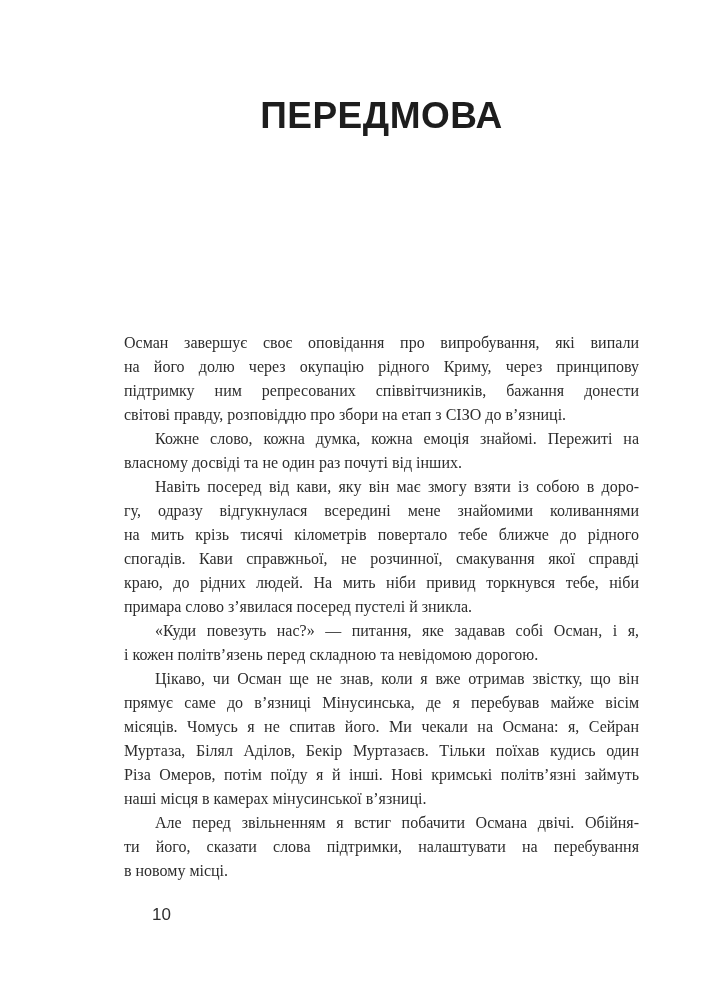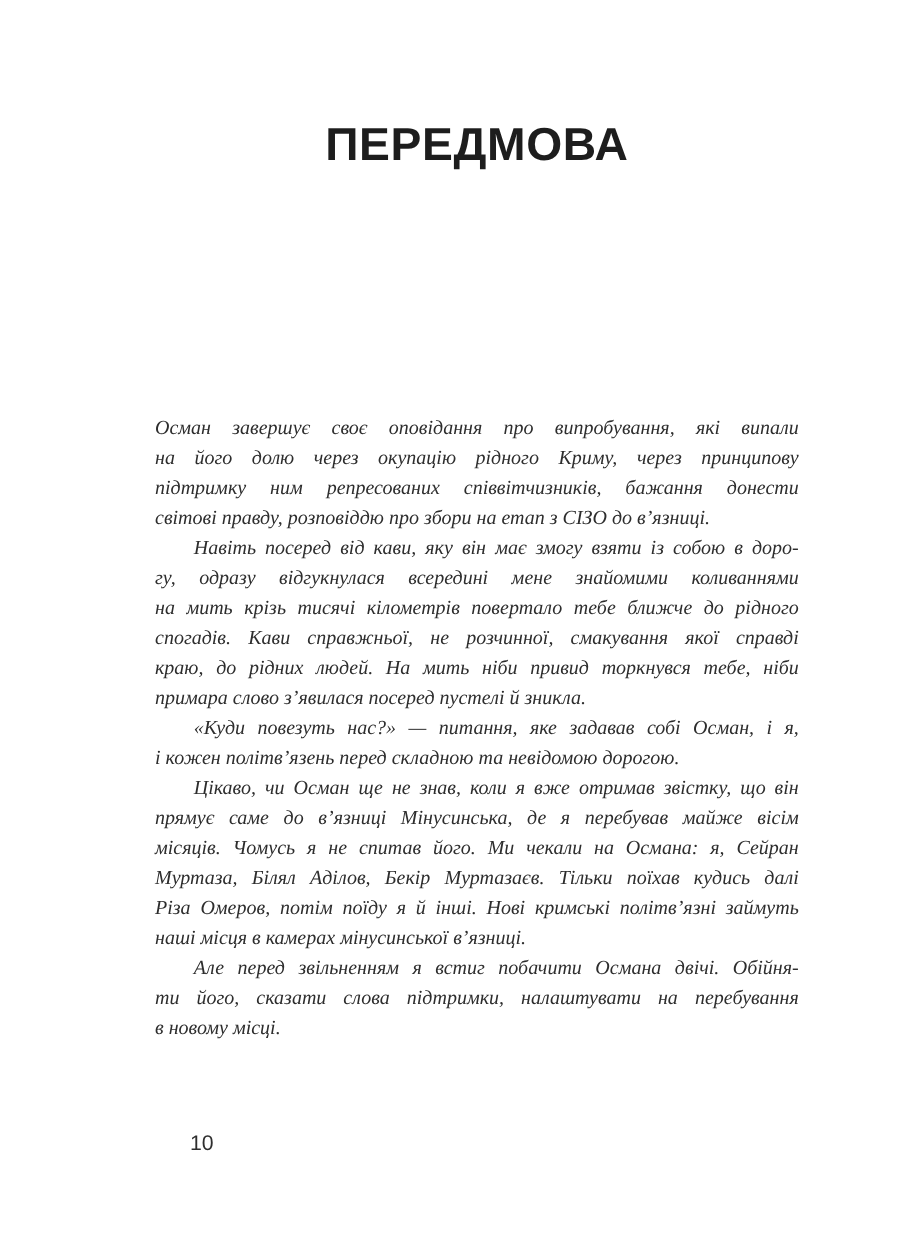--- a/index.html
+++ b/index.html
@@ -26,21 +26,21 @@
   }
   .body-text {
     position: absolute;
     top: 331px;
     left: 124px;
     width: 515px;
     font-size: 16px;
     line-height: 24px;
     color: #2d2d2d;
   }
-  .para { margin: 0; font-style: italic; }
+  .para { margin: 0; }
   .para .line {
     text-align: justify;
     text-align-last: justify;
   }
   .para .line.last {
     text-align: right;
     text-align-last: left;
   }
   .para.indented .line.first { text-indent: 31px; }
   .page-number {
@@ -60,36 +60,40 @@
   <h1 class="chapter-title">ПЕРЕДМОВА</h1>
 
   <div class="body-text">
     <div class="para">
         <div class="line first">Осман завершує своє оповідання про випробування, які випали</div>
         <div class="line">на його долю через окупацію рідного Криму, через принципову</div>
         <div class="line">підтримку ним репресованих співвітчизників, бажання донести</div>
         <div class="line last">світові правду, розповіддю про збори на етап з СІЗО до в’язниці.</div>
       </div>
     <div class="para indented">
+        <div class="line first">Кожне слово, кожна думка, кожна емоція знайомі. Пережиті на</div>
+        <div class="line last">власному досвіді та не один раз почуті від інших.</div>
+      </div>
+    <div class="para indented">
         <div class="line first">Навіть посеред від кави, яку він має змогу взяти із собою в доро-</div>
         <div class="line">гу, одразу відгукнулася всередині мене знайомими коливаннями</div>
         <div class="line">на мить крізь тисячі кілометрів повертало тебе ближче до рідного</div>
         <div class="line">спогадів. Кави справжньої, не розчинної, смакування якої справді</div>
         <div class="line">краю, до рідних людей. На мить ніби привид торкнувся тебе, ніби</div>
         <div class="line last">примара слово з’явилася посеред пустелі й зникла.</div>
       </div>
     <div class="para indented">
         <div class="line first">«Куди повезуть нас?» — питання, яке задавав собі Осман, і я,</div>
         <div class="line last">і кожен політв’язень перед складною та невідомою дорогою.</div>
       </div>
     <div class="para indented">
         <div class="line first">Цікаво, чи Осман ще не знав, коли я вже отримав звістку, що він</div>
         <div class="line">прямує саме до в’язниці Мінусинська, де я перебував майже вісім</div>
         <div class="line">місяців. Чомусь я не спитав його. Ми чекали на Османа: я, Сейран</div>
-        <div class="line">Муртаза, Білял Аділов, Бекір Муртазаєв. Тільки поїхав кудись далі</div>
+        <div class="line">Муртаза, Білял Аділов, Бекір Муртазаєв. Тільки поїхав кудись один</div>
         <div class="line">Різа Омеров, потім поїду я й інші. Нові кримські політв’язні займуть</div>
         <div class="line last">наші місця в камерах мінусинської в’язниці.</div>
       </div>
     <div class="para indented">
         <div class="line first">Але перед звільненням я встиг побачити Османа двічі. Обійня-</div>
         <div class="line">ти його, сказати слова підтримки, налаштувати на перебування</div>
         <div class="line last">в новому місці.</div>
       </div>
   </div>
 

